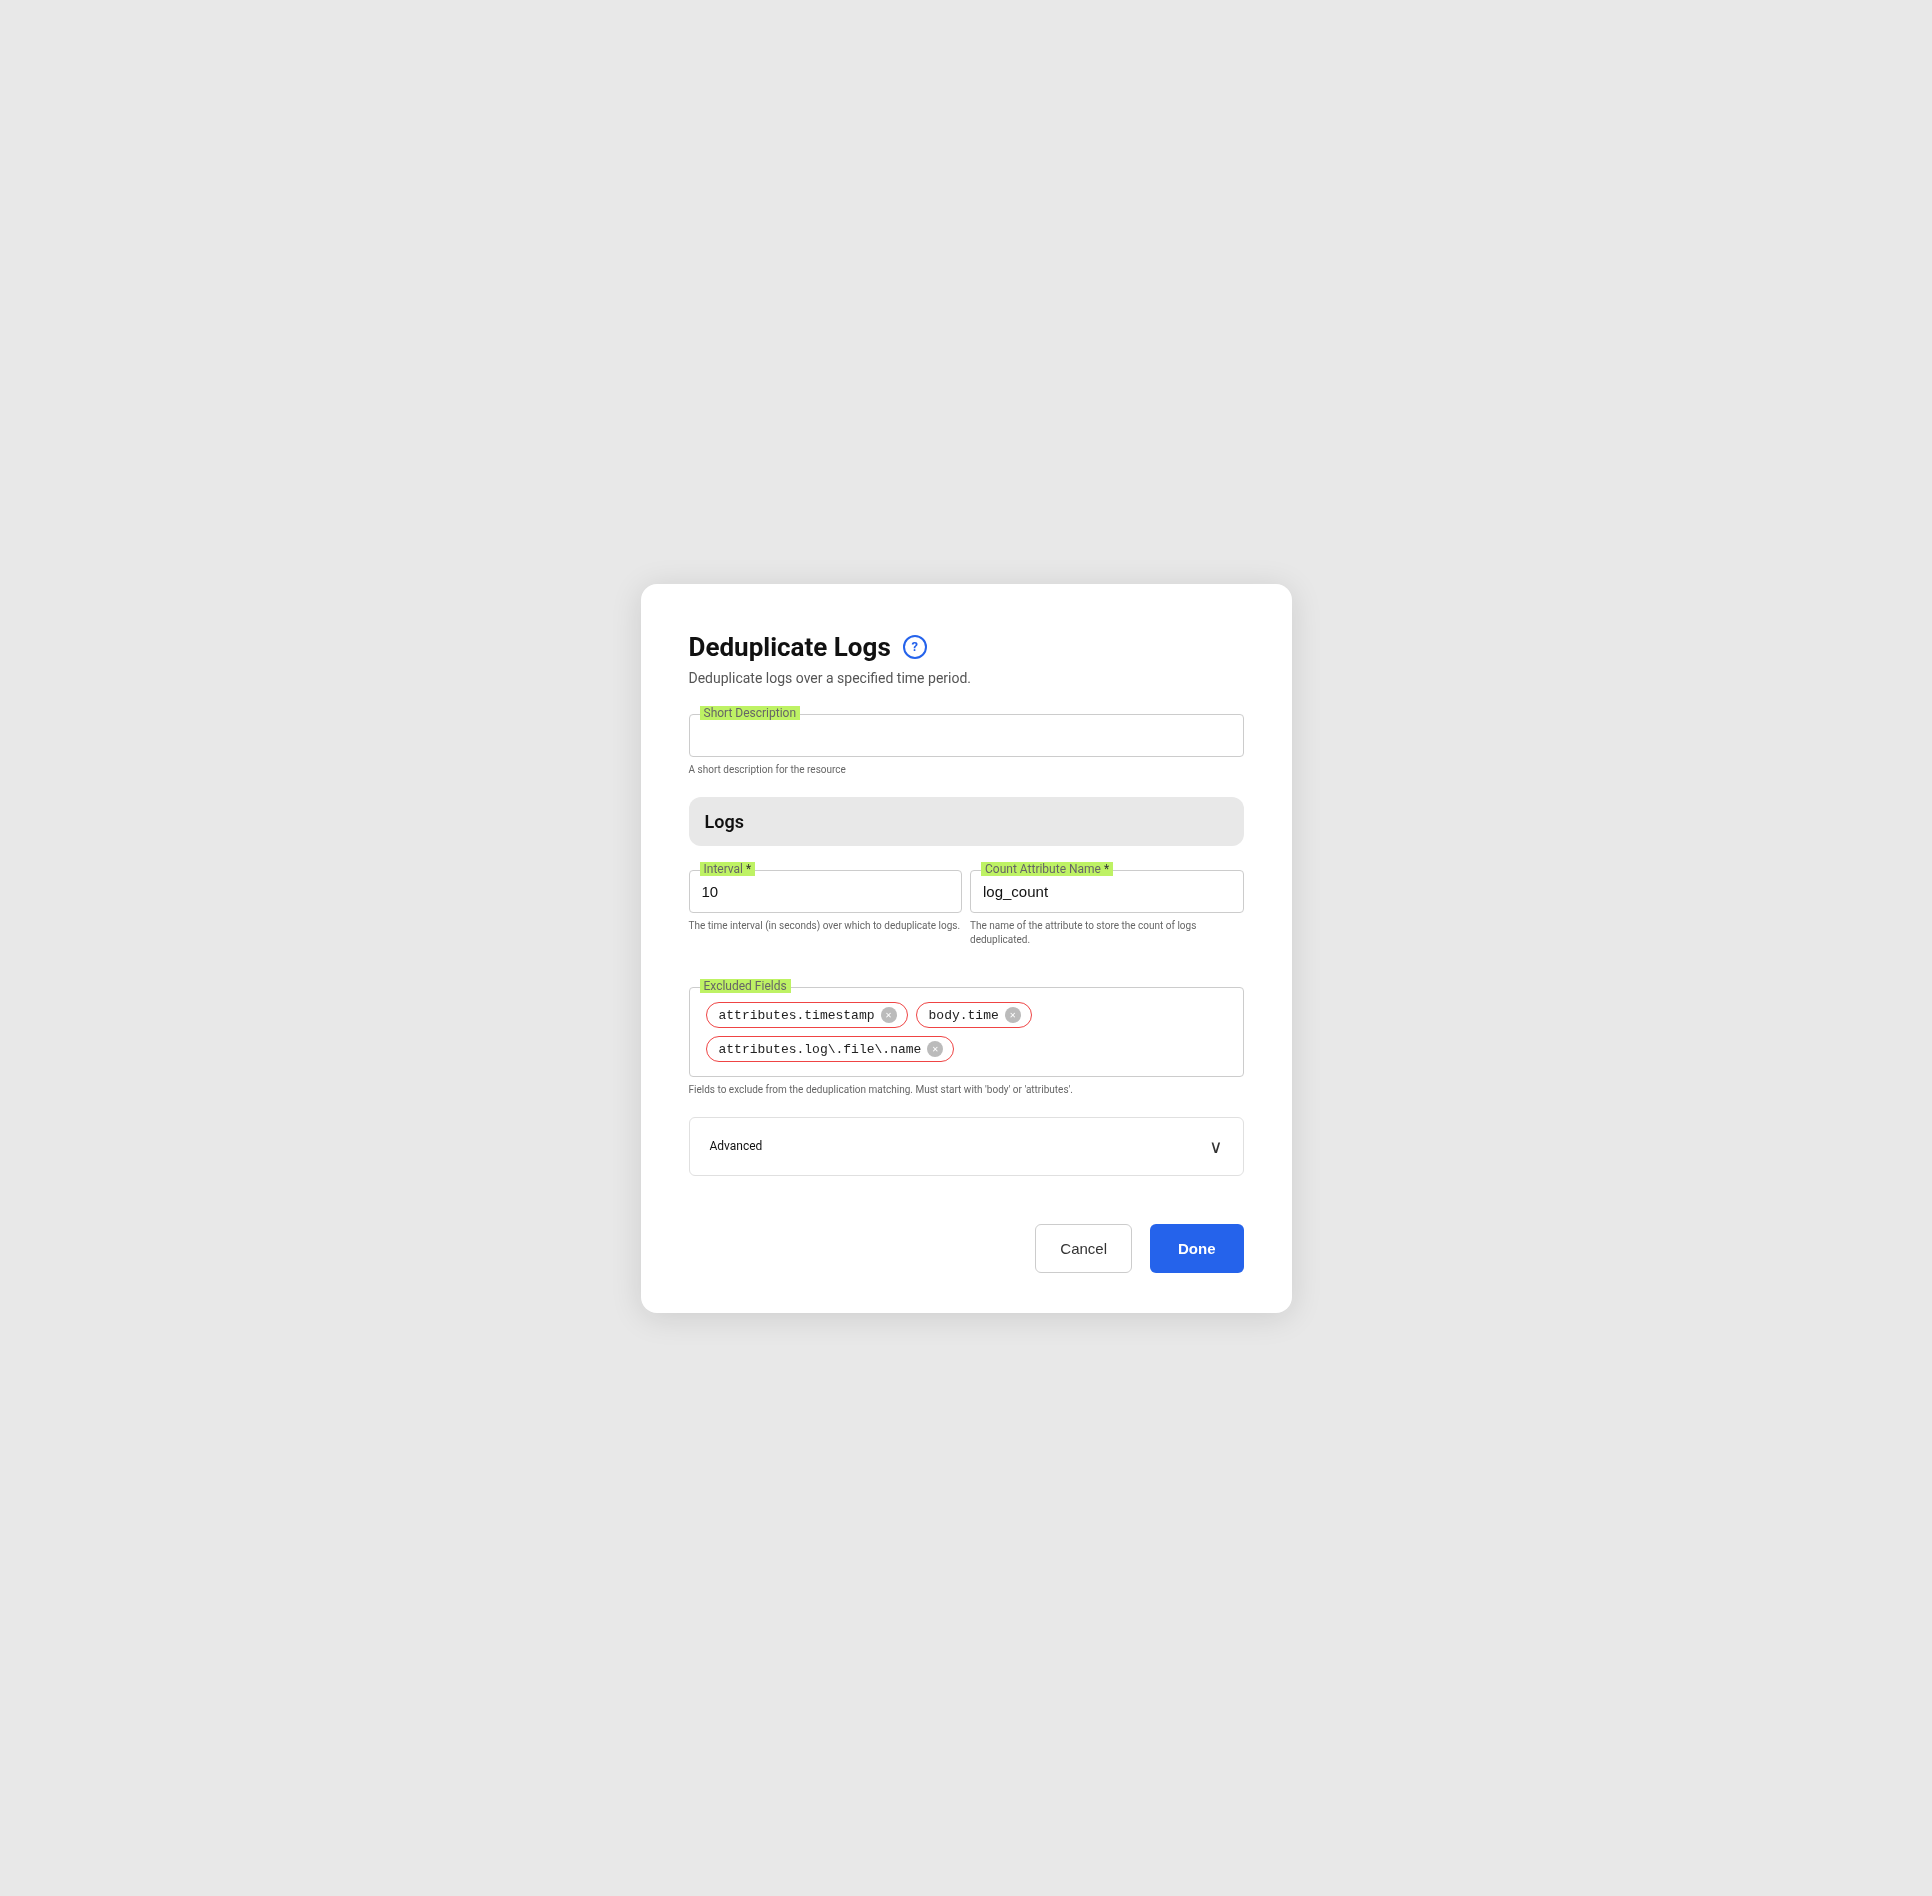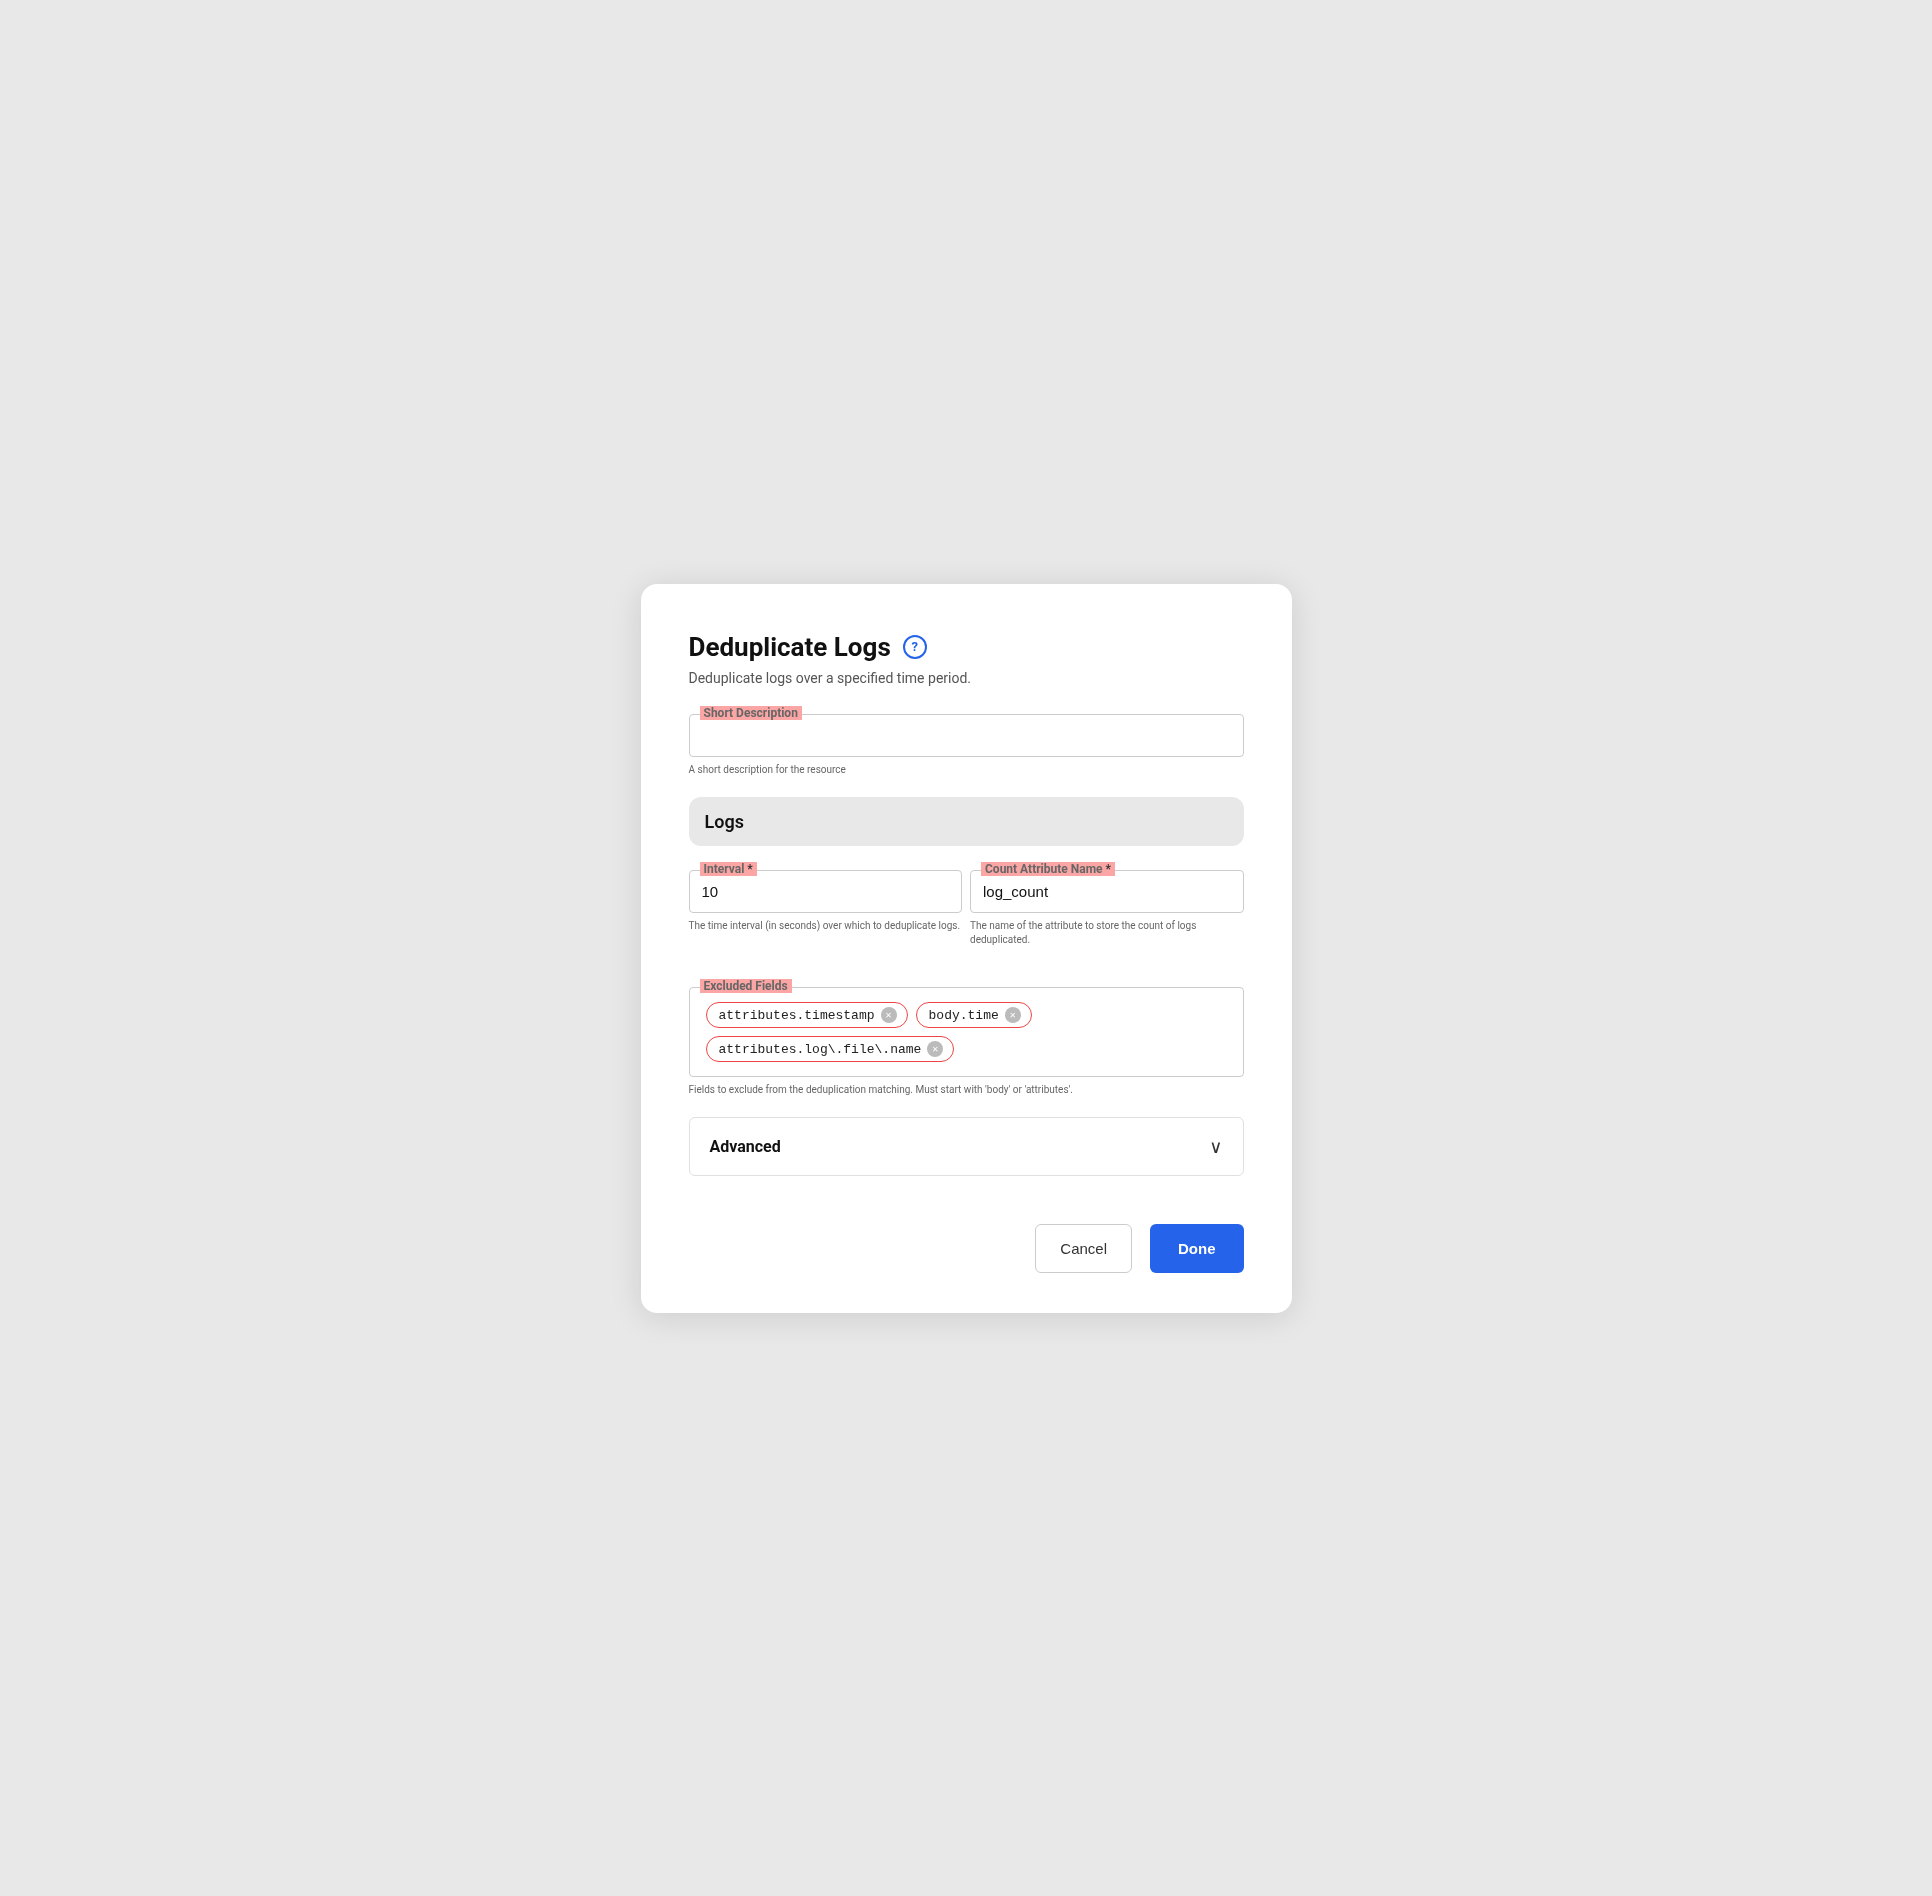--- a/index.html
+++ b/index.html
@@ -68,25 +68,24 @@
       position: relative;
       border: 1px solid #ccc;
       border-radius: 4px;
       padding: 8px 12px 8px 12px;
     }
 
     .floating-label {
       position: absolute;
       top: -9px;
       left: 10px;
-      background: #fca5a5;
+      background: #bef264;
       padding: 0 4px;
       font-size: 12px;
       color: #666;
-      font-weight: bold;
     }
 
     .floating-label.required::after {
       content: ' *';
       color: #333;
     }
 
     .text-input {
       width: 100%;
       border: none;
@@ -163,22 +162,22 @@
       padding: 18px 20px;
       display: flex;
       align-items: center;
       justify-content: space-between;
       cursor: pointer;
       margin-top: 8px;
       margin-bottom: 32px;
     }
 
     .advanced-label {
-      font-size: 16px;
-      font-weight: 700;
+      font-size: 12px;
+      font-weight: 400;
       color: #111;
     }
 
     .chevron-icon {
       font-size: 18px;
       color: #333;
     }
 
     .footer-buttons {
       display: flex;

